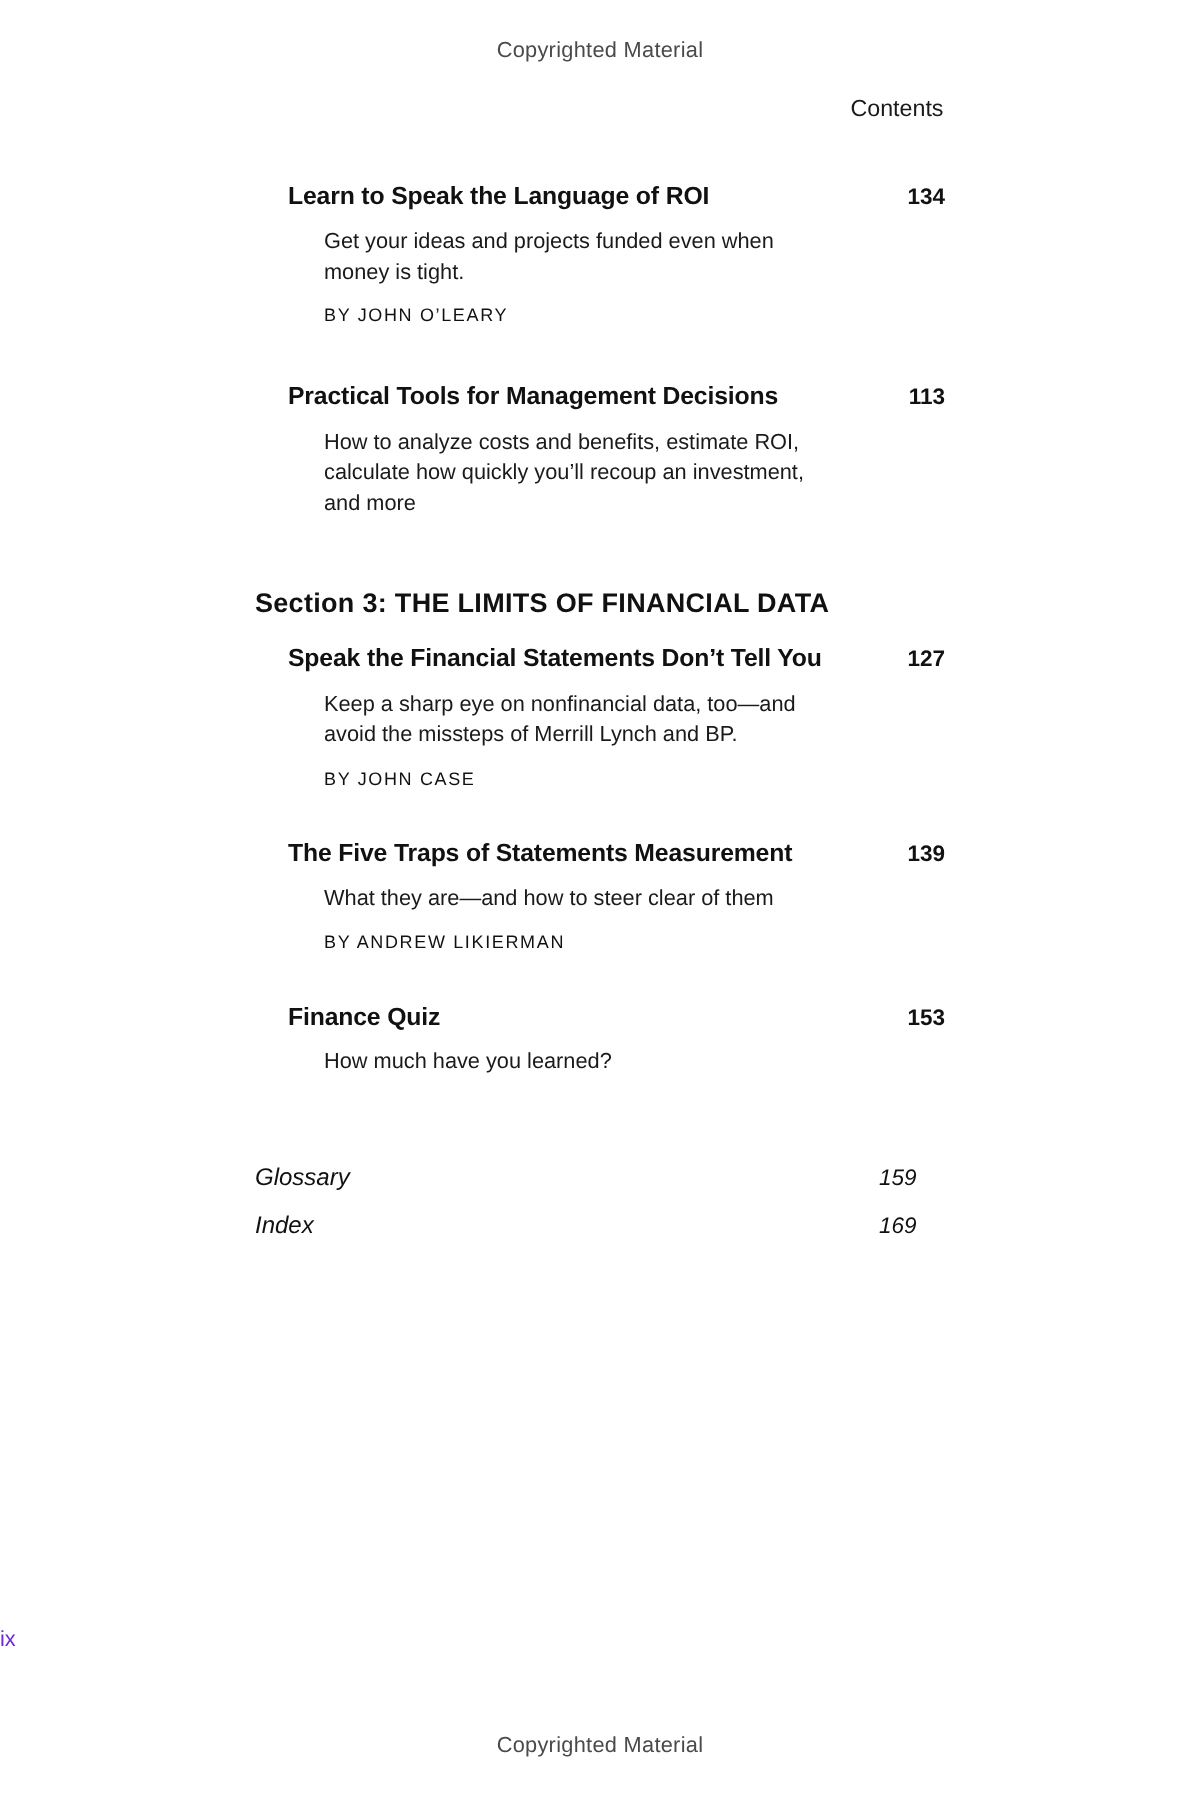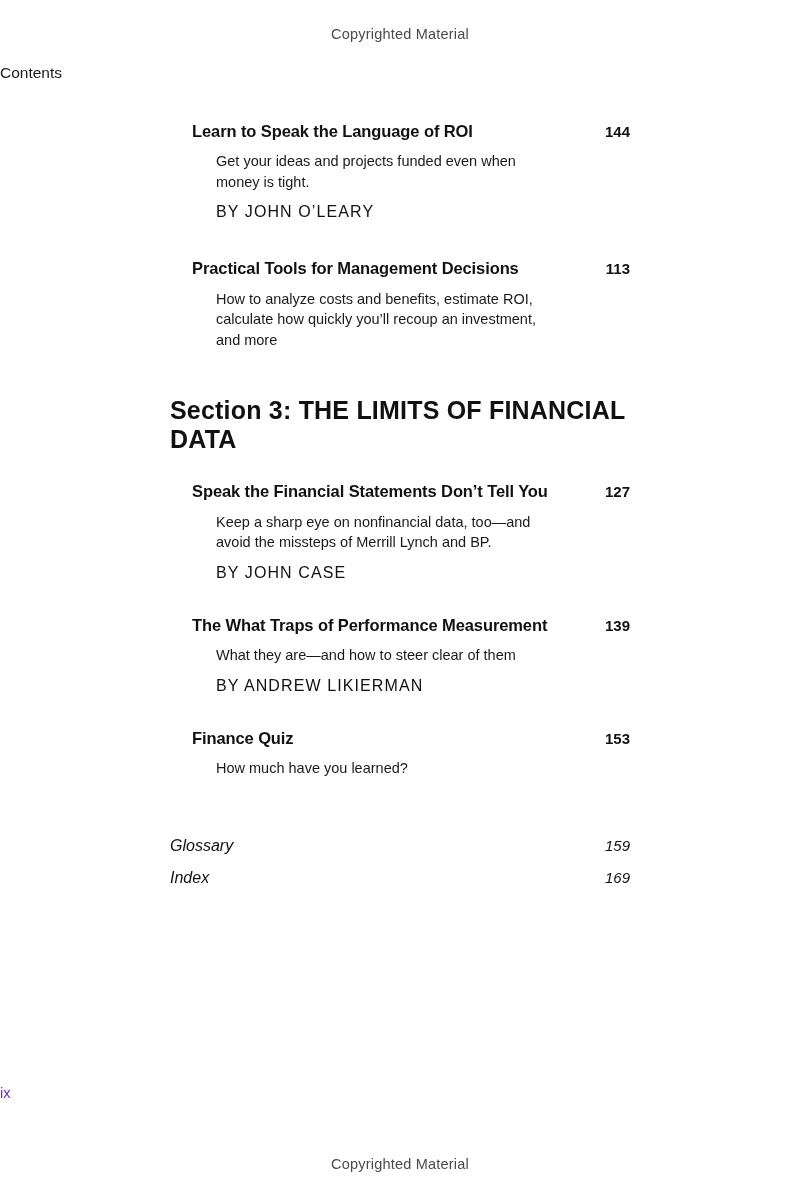--- a/index.html
+++ b/index.html
@@ -42,20 +42,21 @@
     font-size: 14.5px;
     color: #4a4a4a;
     letter-spacing: 0.2px;
   }
 
   .running-head {
     position: absolute;
     top: 64px;
     left: 0;
     width: 629px;
+    text-align: right;
     font-size: 15.5px;
     color: #1a1a1a;
   }
 
   .content {
     position: absolute;
     top: 120px;
     left: 170px;
     width: 460px;
   }
@@ -95,37 +96,37 @@
   .entry-desc {
     font-size: 14.5px;
     color: #1a1a1a;
     line-height: 1.42;
     padding-left: 46px;
     padding-right: 80px;
     margin-top: 9px;
   }
 
   .entry-author {
-    font-size: 16px;
+    font-size: 12px;
     letter-spacing: 1.1px;
     color: #111111;
     padding-left: 46px;
     margin-top: 11px;
     text-transform: uppercase;
   }
   .spacer-26 { height: 26px; }
   .spacer-30 { height: 30px; }
 
   .section-header {
-    font-size: 25px;
+    font-size: 18px;
     font-weight: bold;
     letter-spacing: 0.2px;
     color: #111111;
     margin-top: 46px;
-    margin-bottom: 26px;
+    margin-bottom: 15px;
     padding-left: 0px;
   }
   .section-header .sec-label {
     font-weight: bold;
   }
 
   
   .backmatter {
     margin-top: 58px;
   }
@@ -139,21 +140,20 @@
   .back-title {
     font-size: 16px;
     font-style: italic;
     color: #111111;
   }
   .back-page {
     font-size: 15px;
     font-style: italic;
     color: #111111;
     width: 44px;
-    text-align: right;
   }
 
   .folio {
     position: absolute;
     top: 1085px;
     left: 0;
     width: 629px;
     text-align: left;
     font-size: 14.5px;
     color: #6d28d9;
@@ -166,21 +166,21 @@
 
   <div class="copyright-top">Copyrighted Material</div>
 
   <div class="running-head">Contents</div>
 
   <div class="content">
 
     <div class="entry">
       <div class="entry-head">
         <div class="entry-title">Learn to Speak the Language of ROI</div>
-        <div class="entry-page">144</div>
+        <div class="entry-page">134</div>
       </div>
       <div class="entry-desc">Get your ideas and projects funded even when money is tight.</div>
       <div class="entry-author">BY JOHN O’LEARY</div>
     </div>
 
     <div class="spacer-30"></div>
 
     <div class="entry">
       <div class="entry-head">
         <div class="entry-title">Practical Tools for Management Decisions</div>
@@ -200,21 +200,21 @@
         <div class="entry-page">127</div>
       </div>
       <div class="entry-desc">Keep a sharp eye on nonfinancial data, too—and avoid the missteps of Merrill Lynch and BP.</div>
       <div class="entry-author">BY JOHN CASE</div>
     </div>
 
     <div class="spacer-26"></div>
 
     <div class="entry">
       <div class="entry-head">
-        <div class="entry-title">The What Traps of Performance Measurement</div>
+        <div class="entry-title">The Five Traps of Statements Measurement</div>
         <div class="entry-page">139</div>
       </div>
       <div class="entry-desc">What they are—and how to steer clear of them</div>
       <div class="entry-author">BY ANDREW LIKIERMAN</div>
     </div>
 
     <div class="spacer-26"></div>
 
     <div class="entry">
       <div class="entry-head">

